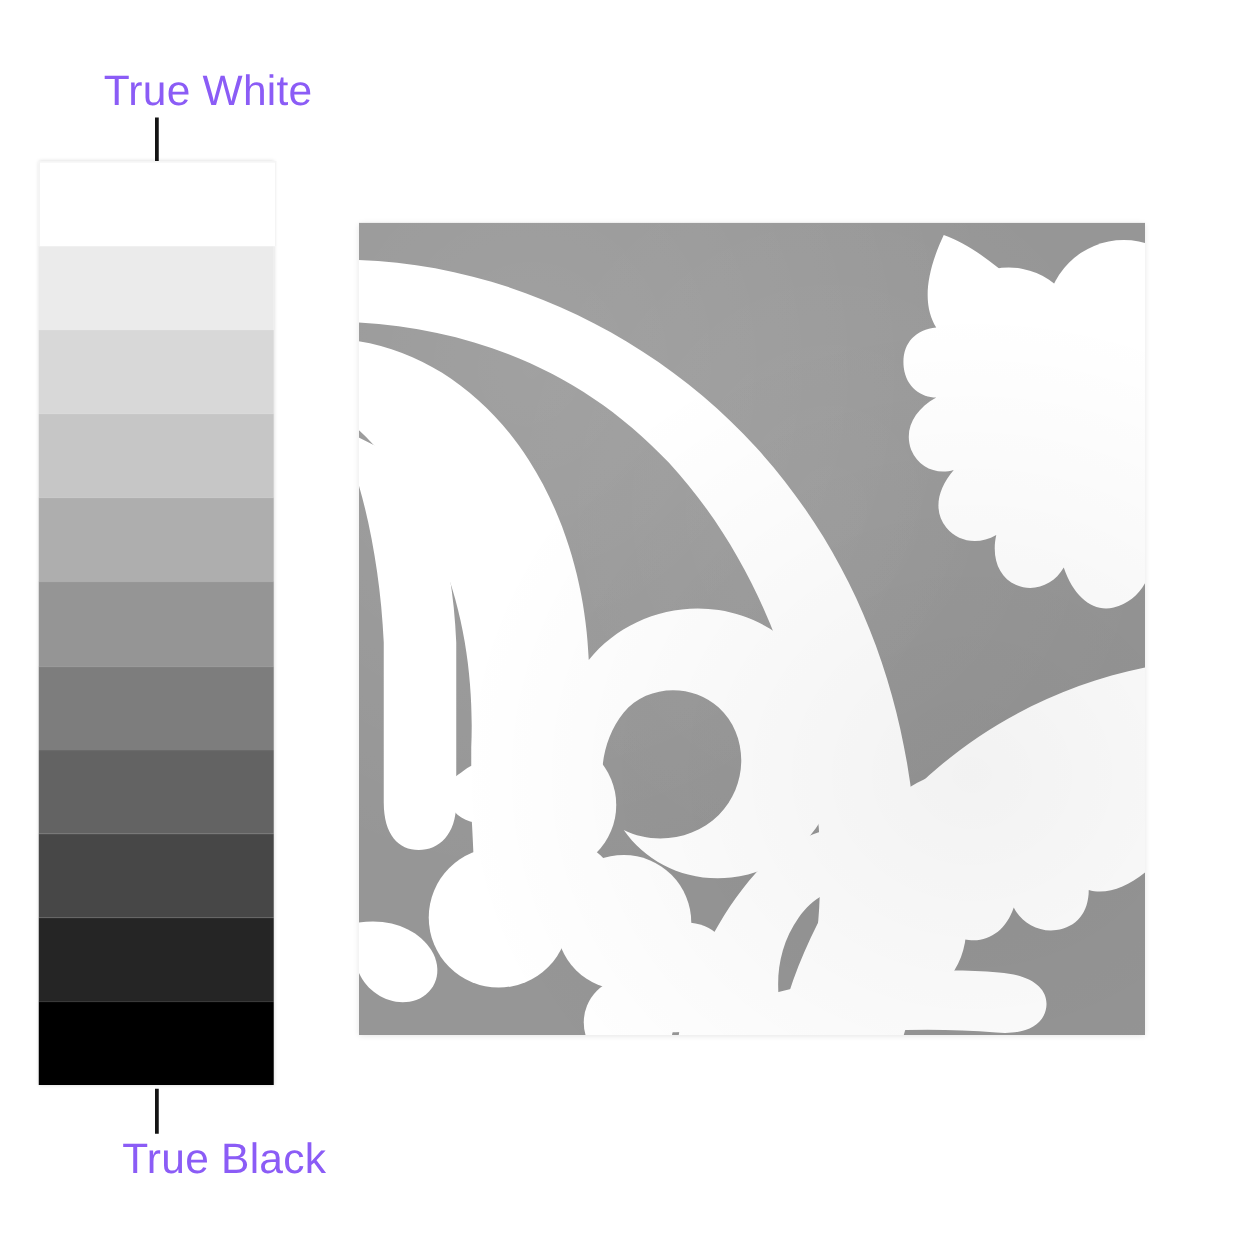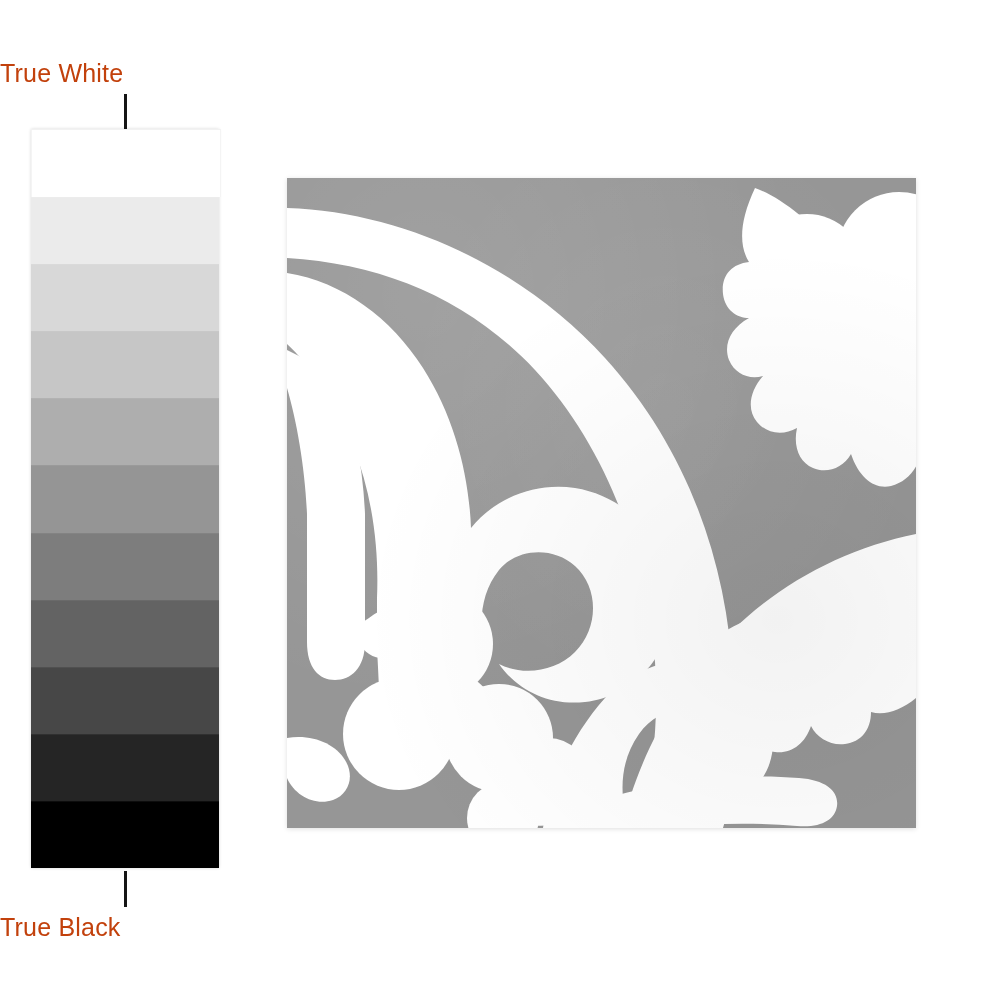--- a/index.html
+++ b/index.html
@@ -22,29 +22,29 @@
     position: absolute;
     left: 0;
     top: 0;
     width: 250px;
     height: 1000px;
   }
 
   .ramp-label {
     position: absolute;
     width: 250px;
-    text-align: left;
-    font-size: 25px;
+    text-align: right;
+    font-size: 34px;
     line-height: 30px;
-    color: #c2410c;
+    color: #8b5cf6;
     letter-spacing: 0.2px;
     white-space: nowrap;
   }
   #label-true-white { top: 58px; left: 0; }
-  #label-true-black { top: 912px; left: 0; }
+  #label-true-black { top: 912px; left: 0; padding-left: 11px; }
 
   .leader-line {
     position: absolute;
     left: 124px;
     width: 3px;
     background: #151515;
   }
   #leader-top { top: 94px; height: 35px; }
   #leader-bottom { top: 871px; height: 36px; }
 

